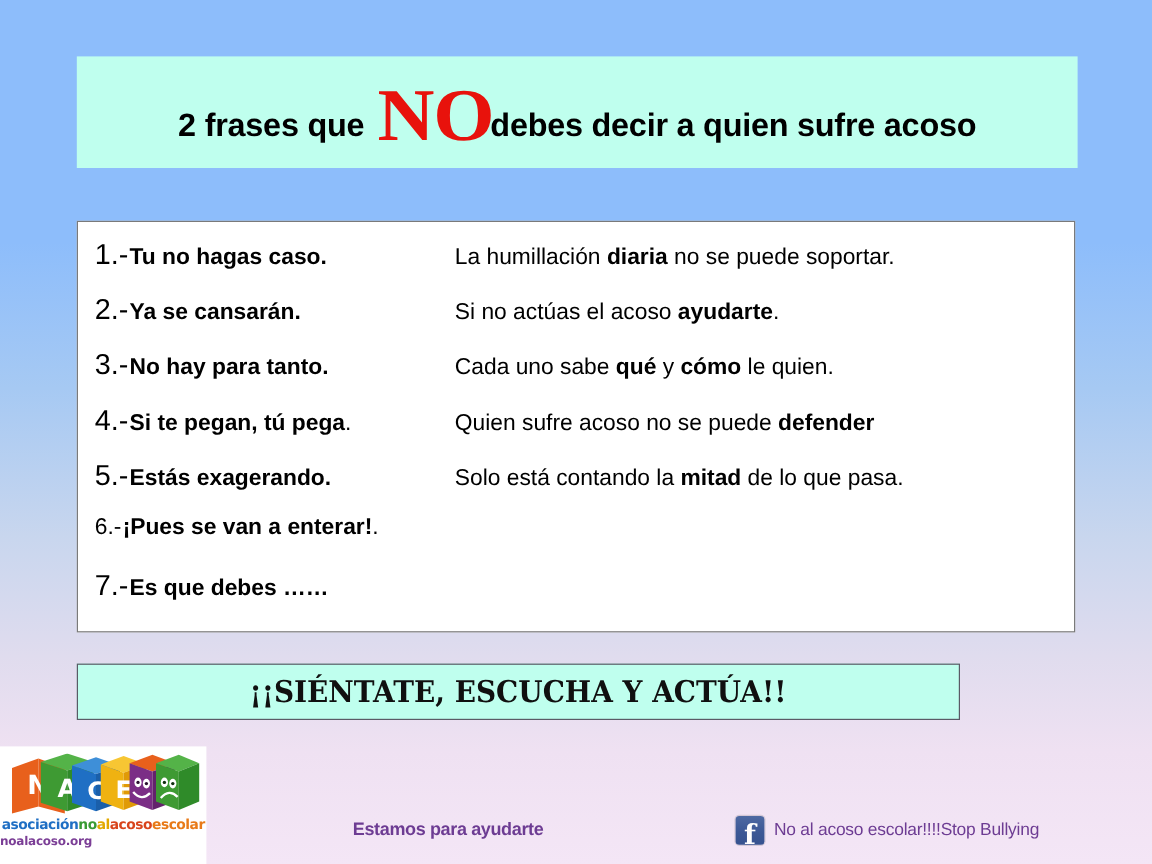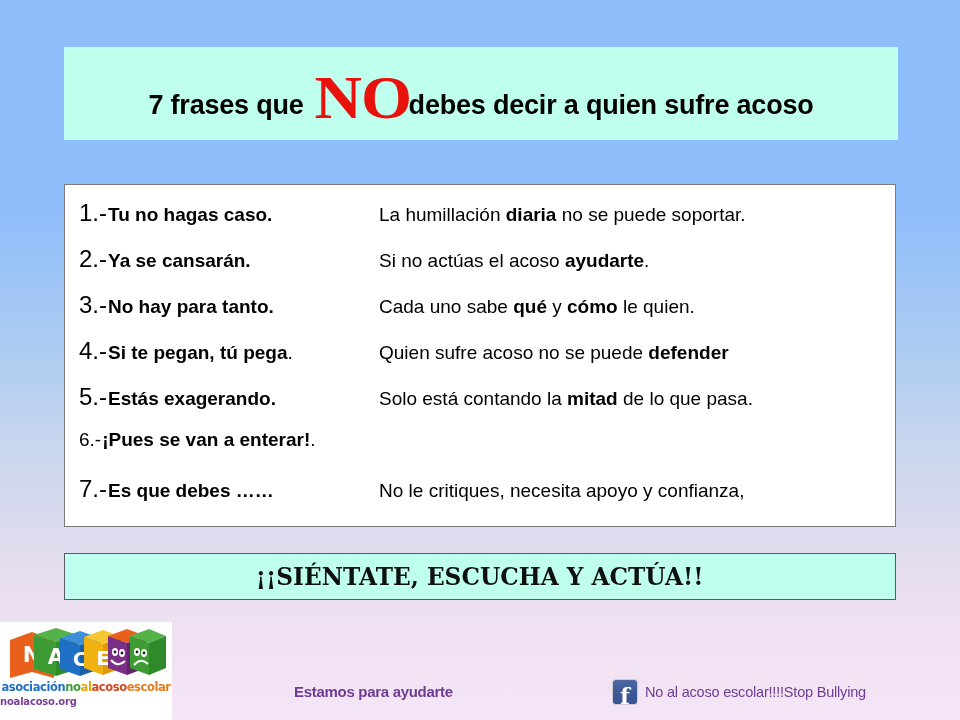--- a/index.html
+++ b/index.html
@@ -111,21 +111,21 @@
     font-size: 19px;
     font-weight: normal;
   }
   .right-col b { font-weight: bold; }
 
   
   #call-band {
     position: absolute;
     left: 64px;
     top: 553px;
-    width: 832px;
+    width: 736px;
     height: 47px;
     background: #BFFFEE;
     border: 1px solid #5A5A66;
     box-sizing: border-box;
     display: flex;
     align-items: center;
     justify-content: center;
   }
   #call-text {
     font-family: "DejaVu Serif", serif;
@@ -233,21 +233,21 @@
     letter-spacing: -0.2px;
   }
 </style>
 </head>
 <body>
 
 <div id="slide">
 
   <div id="title-band">
     <div class="title-line">
-      <span>7 frases que</span>
+      <span>2 frases que</span>
       <span class="title-no">NO</span>
       <span>debes decir a quien sufre acoso</span>
     </div>
   </div>
 
   <div id="list-box">
 
     <div class="row">
       <span class="left-col">
         <span class="num">1.-</span>
@@ -293,21 +293,20 @@
         <span class="num small">6.-</span>
         <span class="phrase"><span>¡Pues se van a enterar!</span><span class="thin">.</span></span>
       </span>
     </div>
 
     <div class="row">
       <span class="left-col narrow">
         <span class="num">7.-</span>
         <span class="phrase">Es que debes ……</span>
       </span>
-      <span class="right-col"><span>No le critiques, necesita apoyo y confianza,</span></span>
     </div>
 
   </div>
 
   <div id="call-band">
     <span id="call-text">¡¡SIÉNTATE, ESCUCHA Y ACTÚA!!</span>
   </div>
 
   <div id="logo-card">
     <svg id="logo-cubes" viewBox="0 0 160 52">

